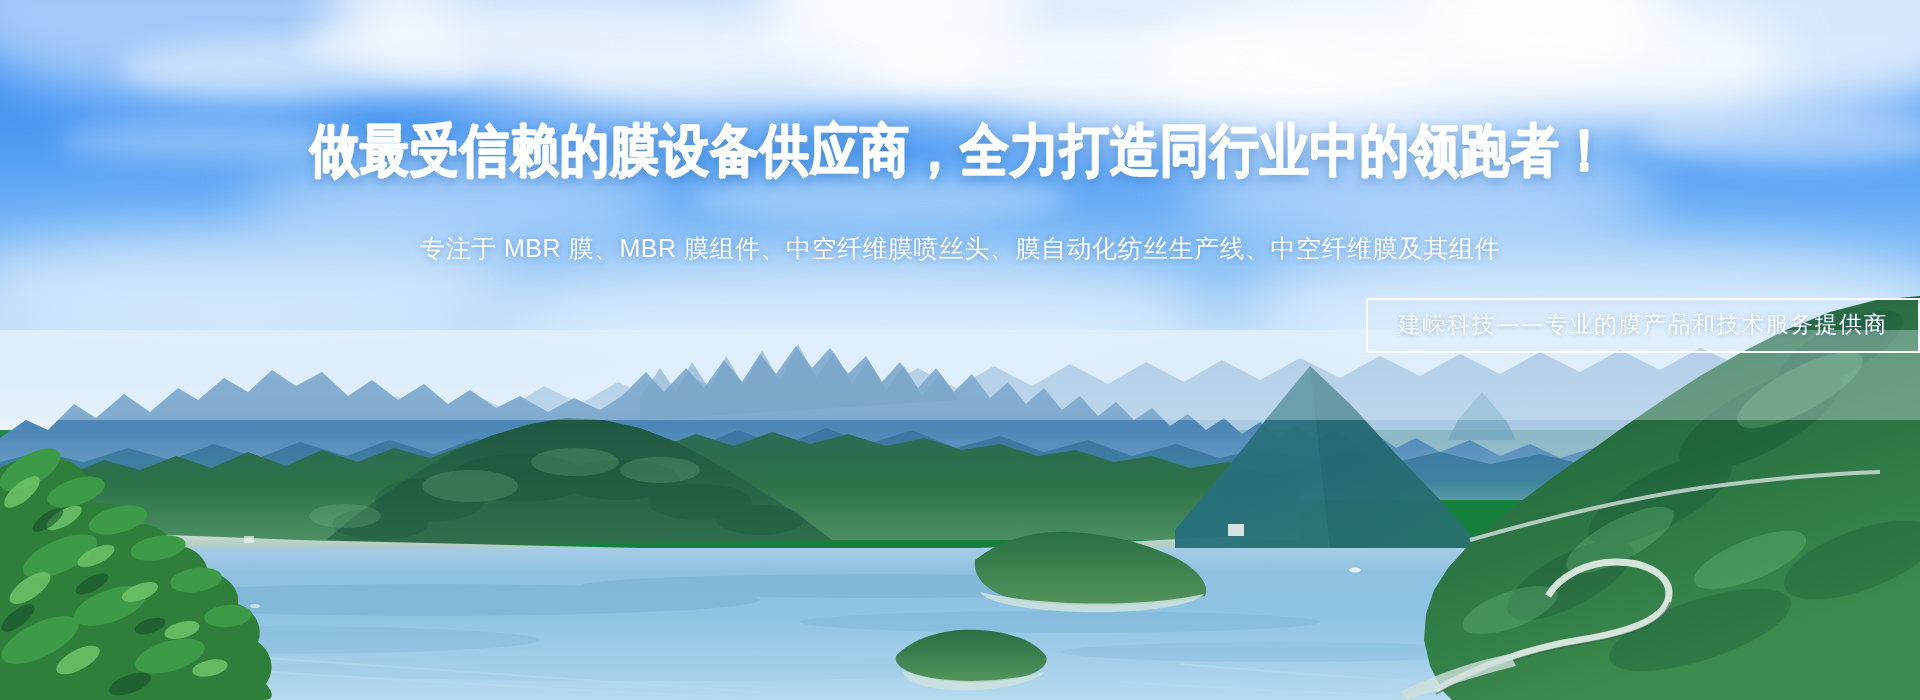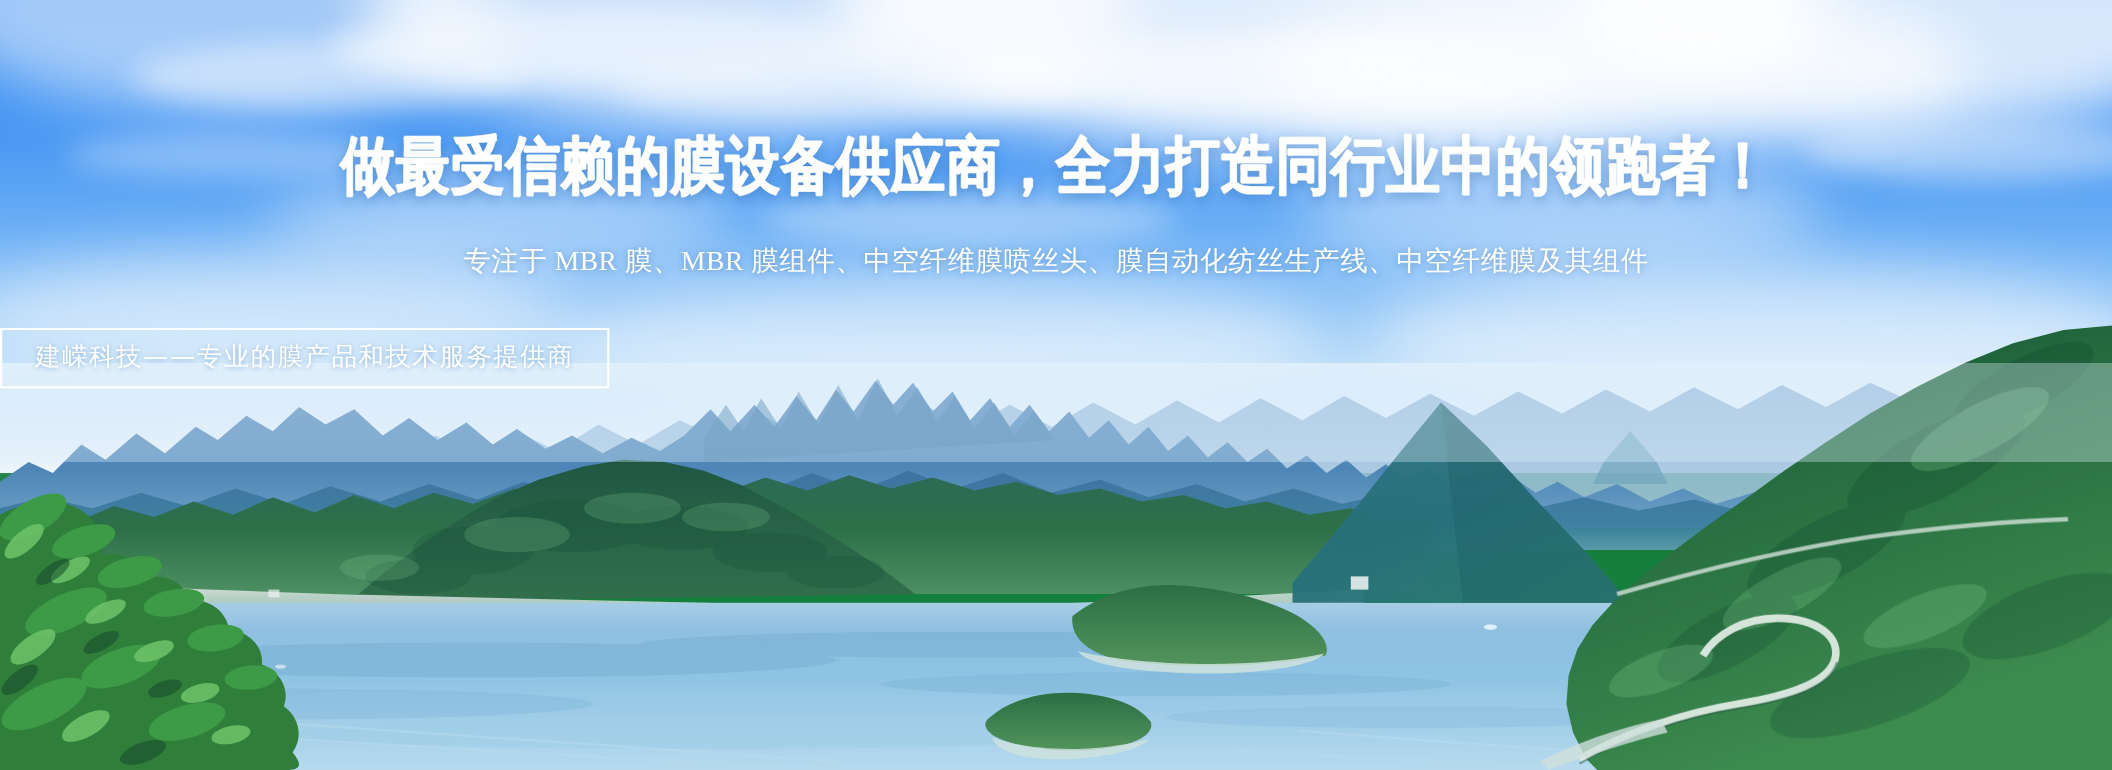--- a/index.html
+++ b/index.html
@@ -82,39 +82,39 @@
        1px 0 0 rgba(255,255,255,0.85),
       -1px 0 0 rgba(255,255,255,0.85),
        0 1px 0 rgba(255,255,255,0.85),
        0 -1px 0 rgba(255,255,255,0.85),
        0 3px 10px rgba(30,90,160,0.45);
     transform: scaleY(1.16);
     transform-origin: top center;
   }
   .subline {
     position: absolute;
-    top: 220px;
+    top: 232px;
     left: 0;
     width: 1920px;
     margin: 0;
-    font-family: Liberation Serif, serif;
+    font-family: Liberation Sans, sans-serif;
     font-size: 25px;
     font-weight: normal;
     color: #ffffff;
     letter-spacing: 0.5px;
     white-space: nowrap;
     text-shadow: 0 1px 6px rgba(40,100,170,0.45);
   }
   .tagline-wrap {
     position: absolute;
     top: 298px;
     left: 0;
     width: 1920px;
     display: flex;
-    justify-content: flex-start;
+    justify-content: flex-end;
   }
   .tagline {
     display: inline-block;
     border: 2px solid rgba(255,255,255,0.95);
     padding: 9px 30px 11px 30px;
     font-family: "DejaVu Sans", "Liberation Sans", sans-serif;
     font-size: 23px;
     color: #ffffff;
     letter-spacing: 1.5px;
     white-space: nowrap;

